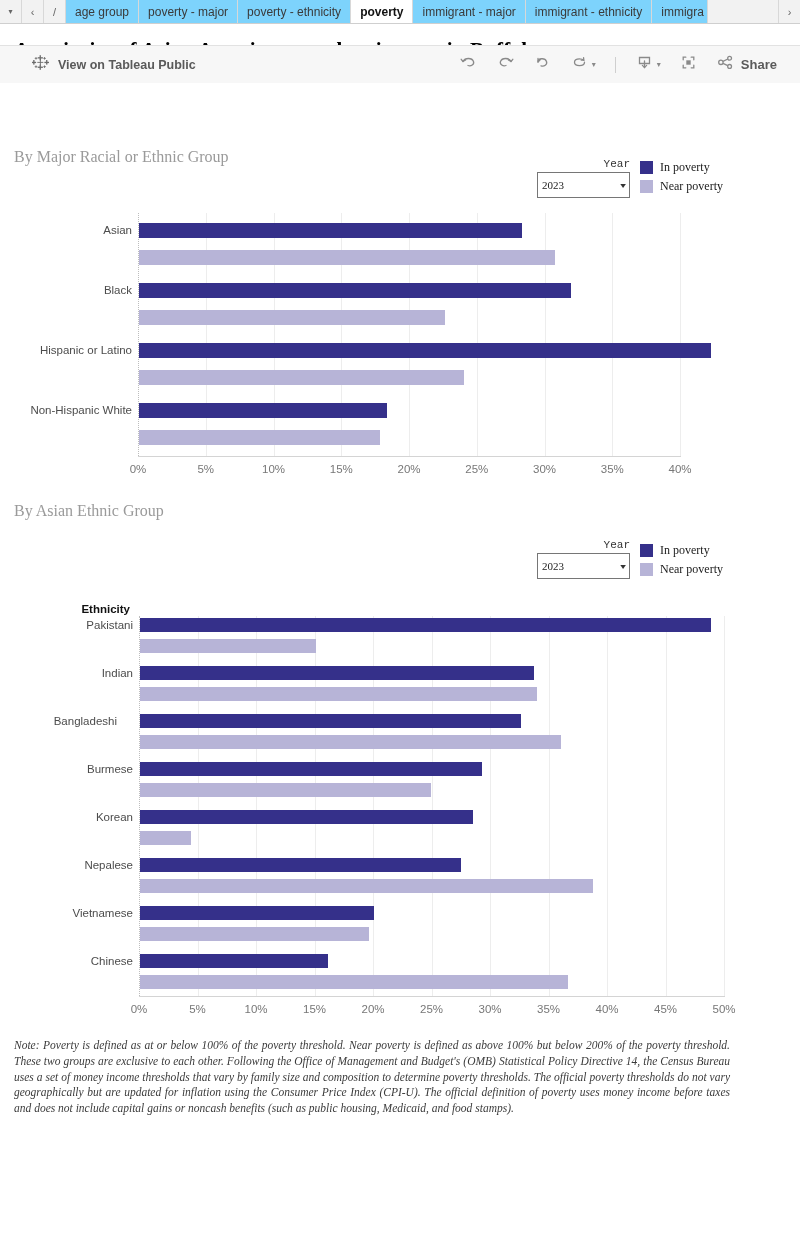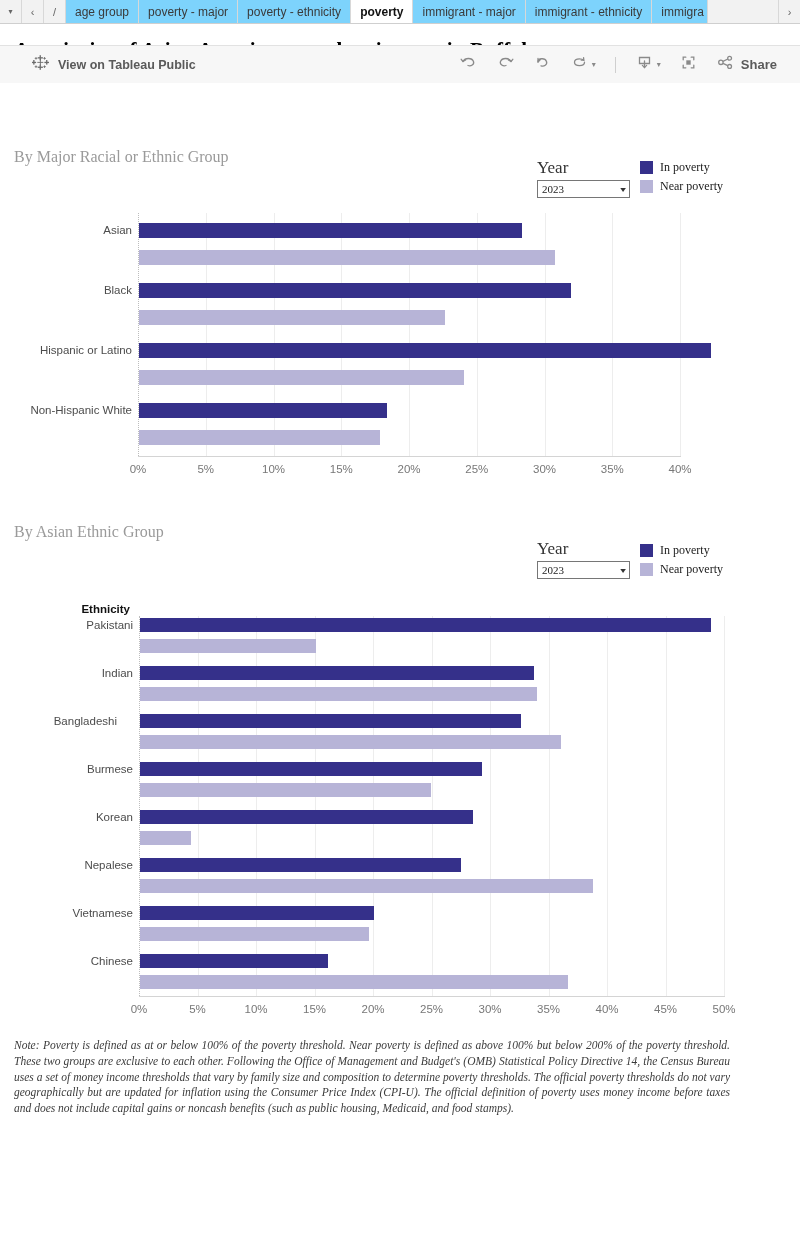--- a/index.html
+++ b/index.html
@@ -62,25 +62,25 @@
     margin: 3px 0 0 14px;
   }
   .section-head {
     font-family: "Liberation Serif", serif;
     font-size: 16px;
     color: #9a9a9a;
     margin-left: 14px;
   }
   .year-block { position: absolute; }
   .year-label {
-    font-family: Liberation Serif, serif;
-    font-size: 17px; color: #333; margin-bottom: 2px;
+    font-family: Liberation Mono, monospace;
+    font-size: 11px; color: #333; margin-bottom: 2px; text-align: right;
   }
   .year-select {
-    width: 93px; height: 18px;
+    width: 93px; height: 26px;
     border: 1px solid #767676;
     background: #fff;
     display: flex; align-items: center;
     padding: 0 4px;
     font-family: "Liberation Serif", serif;
     font-size: 11px; color: #222;
   }
   .year-select .caret {
     margin-left: auto; font-size: 8px; color: #333; transform: scaleX(1.4);
   }
@@ -235,21 +235,21 @@
       <div class="ticklabel" style="left: 175.75px; width: 60px; top: 250px;">5%</div>
       <div class="ticklabel" style="left: 243.5px; width: 60px; top: 250px;">10%</div>
       <div class="ticklabel" style="left: 311.25px; width: 60px; top: 250px;">15%</div>
       <div class="ticklabel" style="left: 379px; width: 60px; top: 250px;">20%</div>
       <div class="ticklabel" style="left: 446.75px; width: 60px; top: 250px;">25%</div>
       <div class="ticklabel" style="left: 514.5px; width: 60px; top: 250px;">30%</div>
       <div class="ticklabel" style="left: 582.25px; width: 60px; top: 250px;">35%</div>
       <div class="ticklabel" style="left: 650px; width: 60px; top: 250px;">40%</div>
     </div>
 
-  <div class="section-head" style="position:absolute;top:485px;">By Asian Ethnic Group</div>
+  <div class="section-head" style="position:absolute;top:464px;">By Asian Ethnic Group</div>
 
   <div class="year-block" style="top:501px;left:537px;">
     <div class="year-label">Year</div>
     <div class="year-select">
       <span>2023</span>
       <span class="caret">▾</span>
     </div>
   </div>
 
   <div class="legend" style="top:505px;left:640px;">

